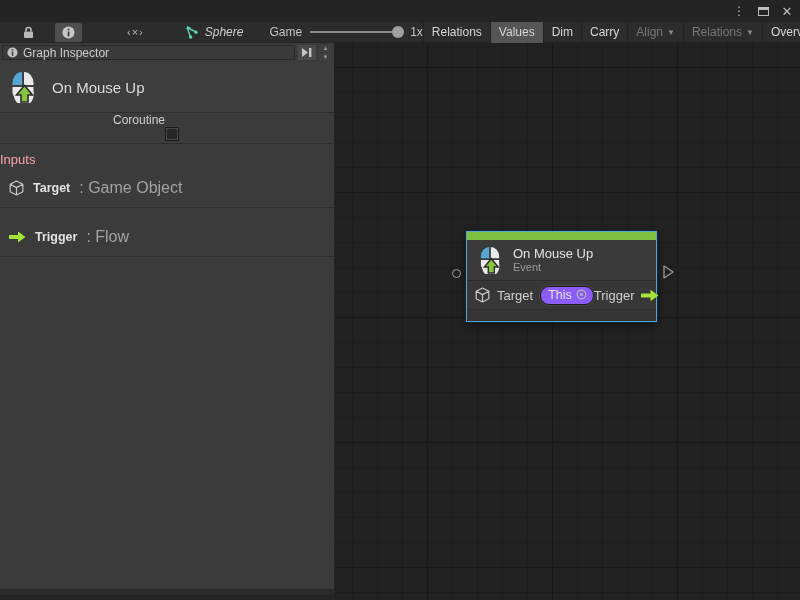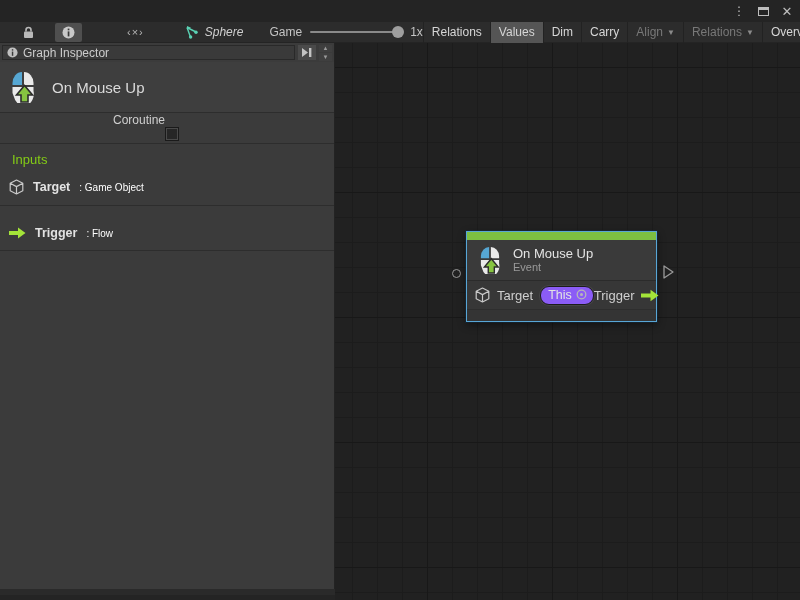--- a/index.html
+++ b/index.html
@@ -63,24 +63,24 @@
   .dock-btn { width:18px; height:15px; background:#4a4a4a; display:flex; align-items:center; justify-content:center; }
   .stepper { display:flex; flex-direction:column; width:13px; height:16px; }
   .step-btn { flex:1; display:flex; align-items:center; justify-content:center; font-size:6px; color:#9a9a9a; background:#3f3f3f; }
   .insp-title-row { height:50px; display:flex; align-items:center; gap:14px; padding-left:8px; background:#3e3e3e; }
   .insp-title { font-size:15px; color:#dadada; }
   .insp-row { border-top:1px solid #2d2d2d;flex-direction:column; }
   .coroutine-row { height:31px; display:flex; align-items:center; padding-left:10px; }
   .coroutine-label { width:118px; color:#cfcfcf; }
   .checkbox { width:14px; height:14px; background:#262626; border:1px solid #1a1a1a; outline:1px solid #4a4a4a; outline-offset:-2px; }
   .io-section { padding:8px 0 10px 0; }
-  .io-heading { padding-left:12px; color:#84cc16; font-size:13px; }
+  .io-heading { padding-left:0; color:#fca5a5; font-size:13px; }
   .io-item { display:flex; align-items:center; gap:9px; padding-left:9px; margin-top:12px; }
   .io-name { color:#e2e2e2; font-weight:bold; font-size:12.5px; }
-  .io-type { color:#ffffff; font-size:10px; }
+  .io-type { color:#a3a3a3; font-size:16px; }
   .insp-rest { border-top:1px solid #2d2d2d; height:290px; }
 
   
   .canvas {
     position:absolute; left:335px; top:43px; width:465px; height:557px;
     background-color:#212121;
     background-image:
       linear-gradient(#181818 1px, transparent 1px),
       linear-gradient(90deg, #181818 1px, transparent 1px),
       linear-gradient(#1c1c1c 1px, transparent 1px),

